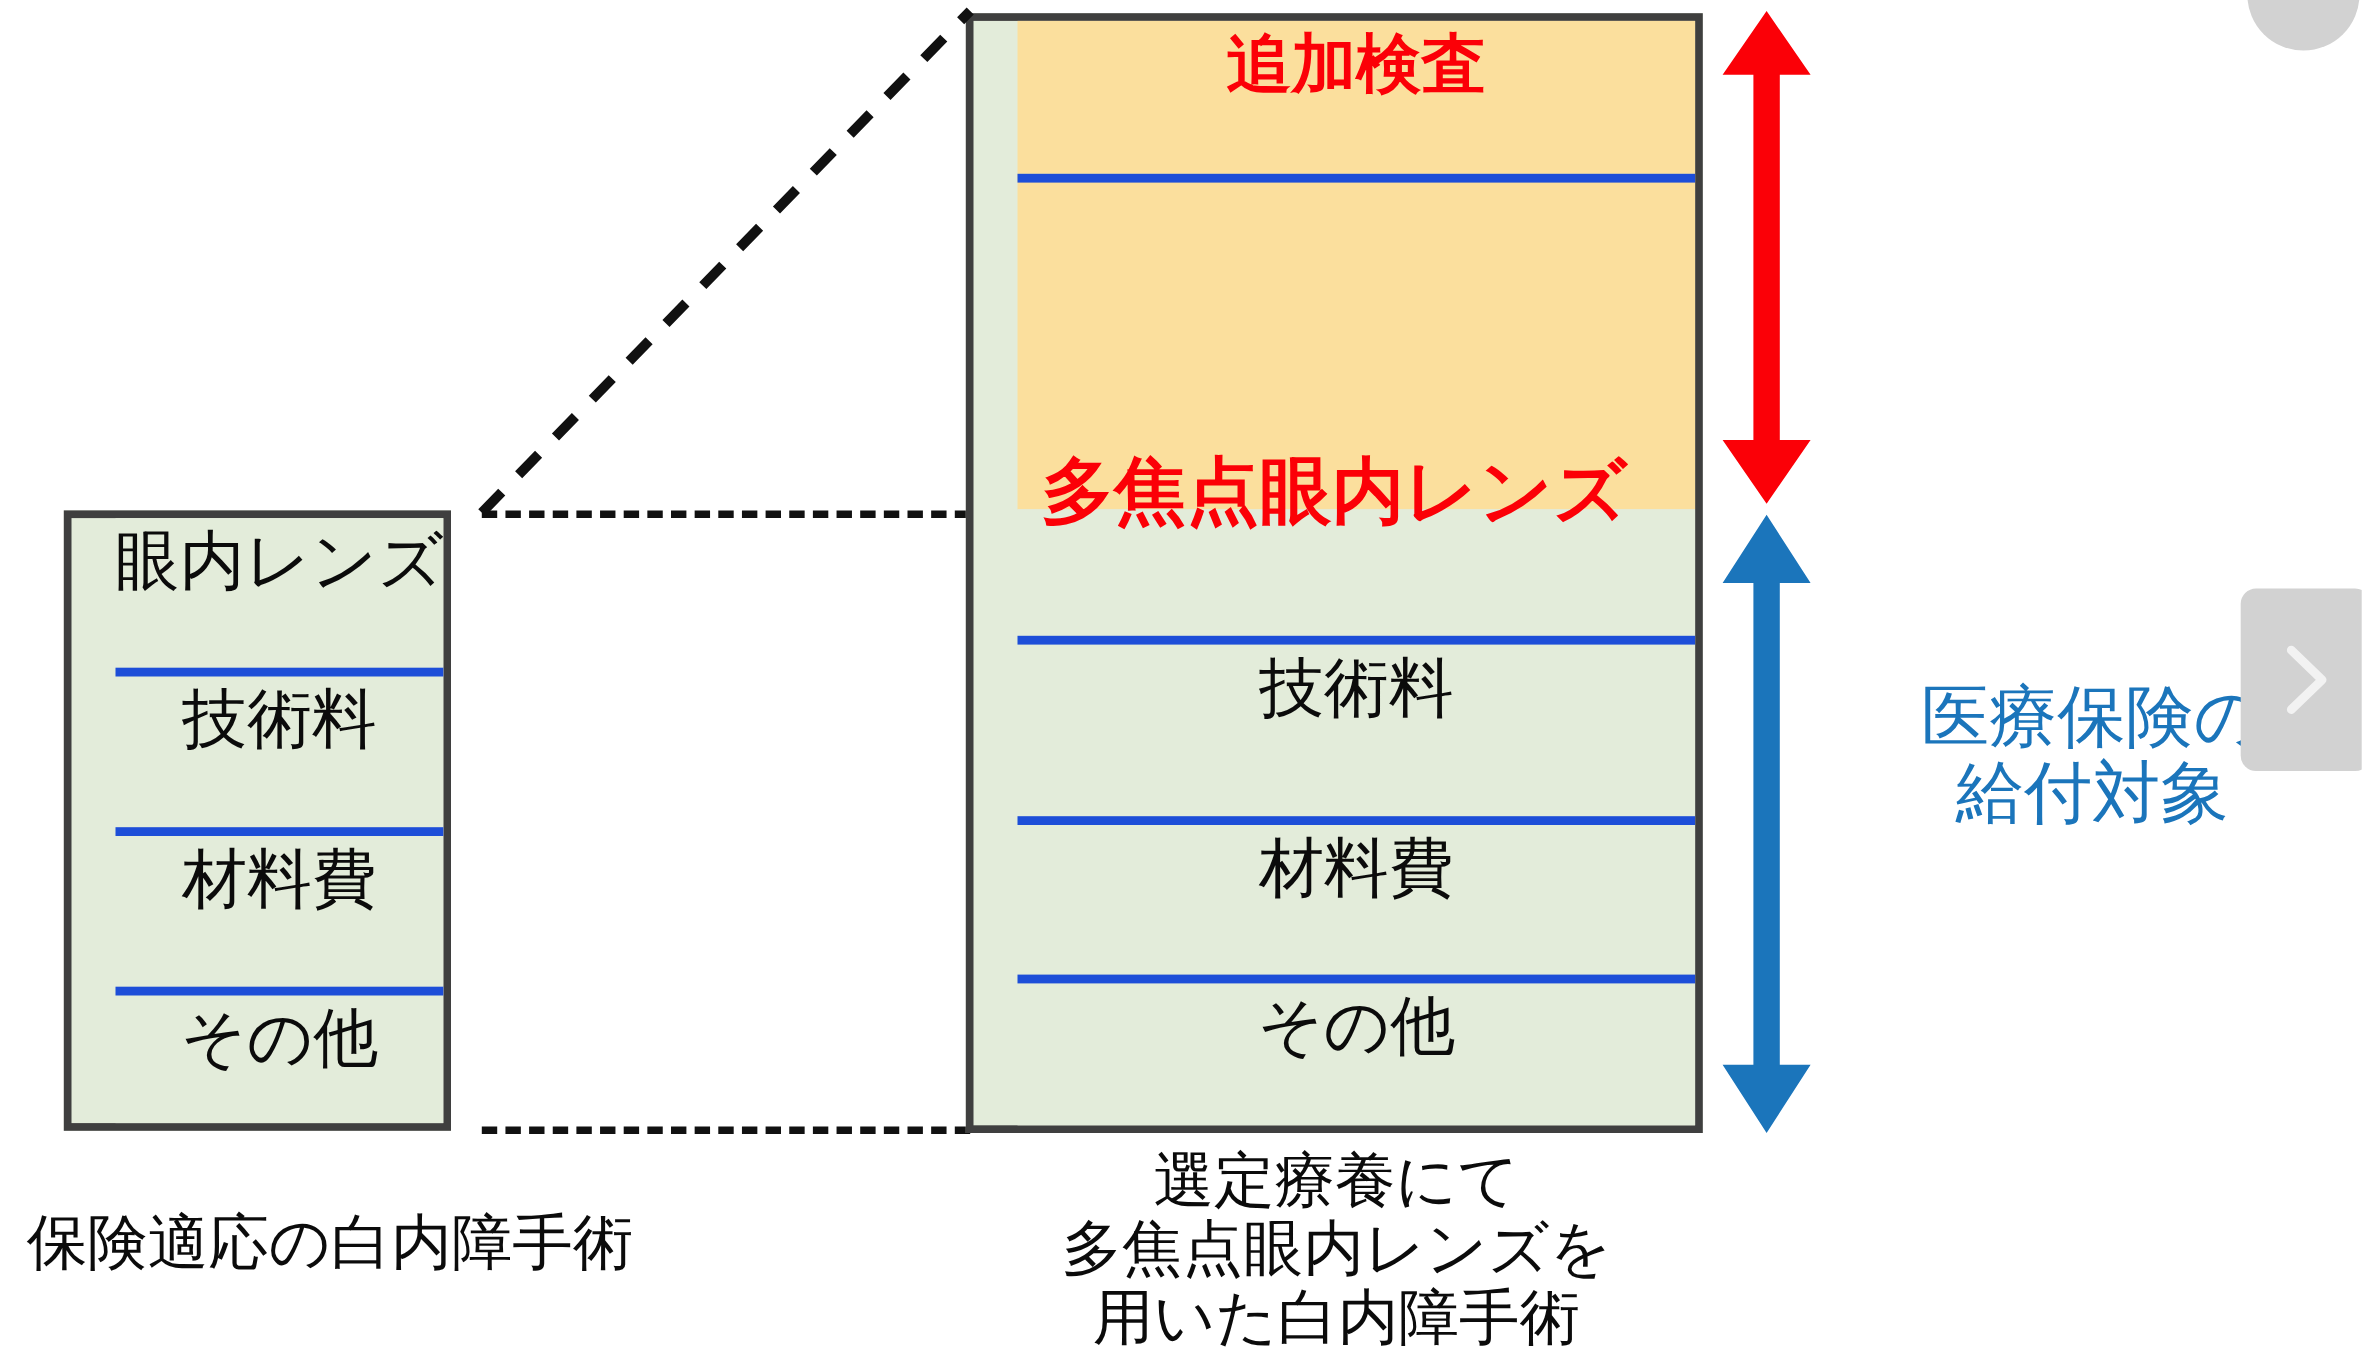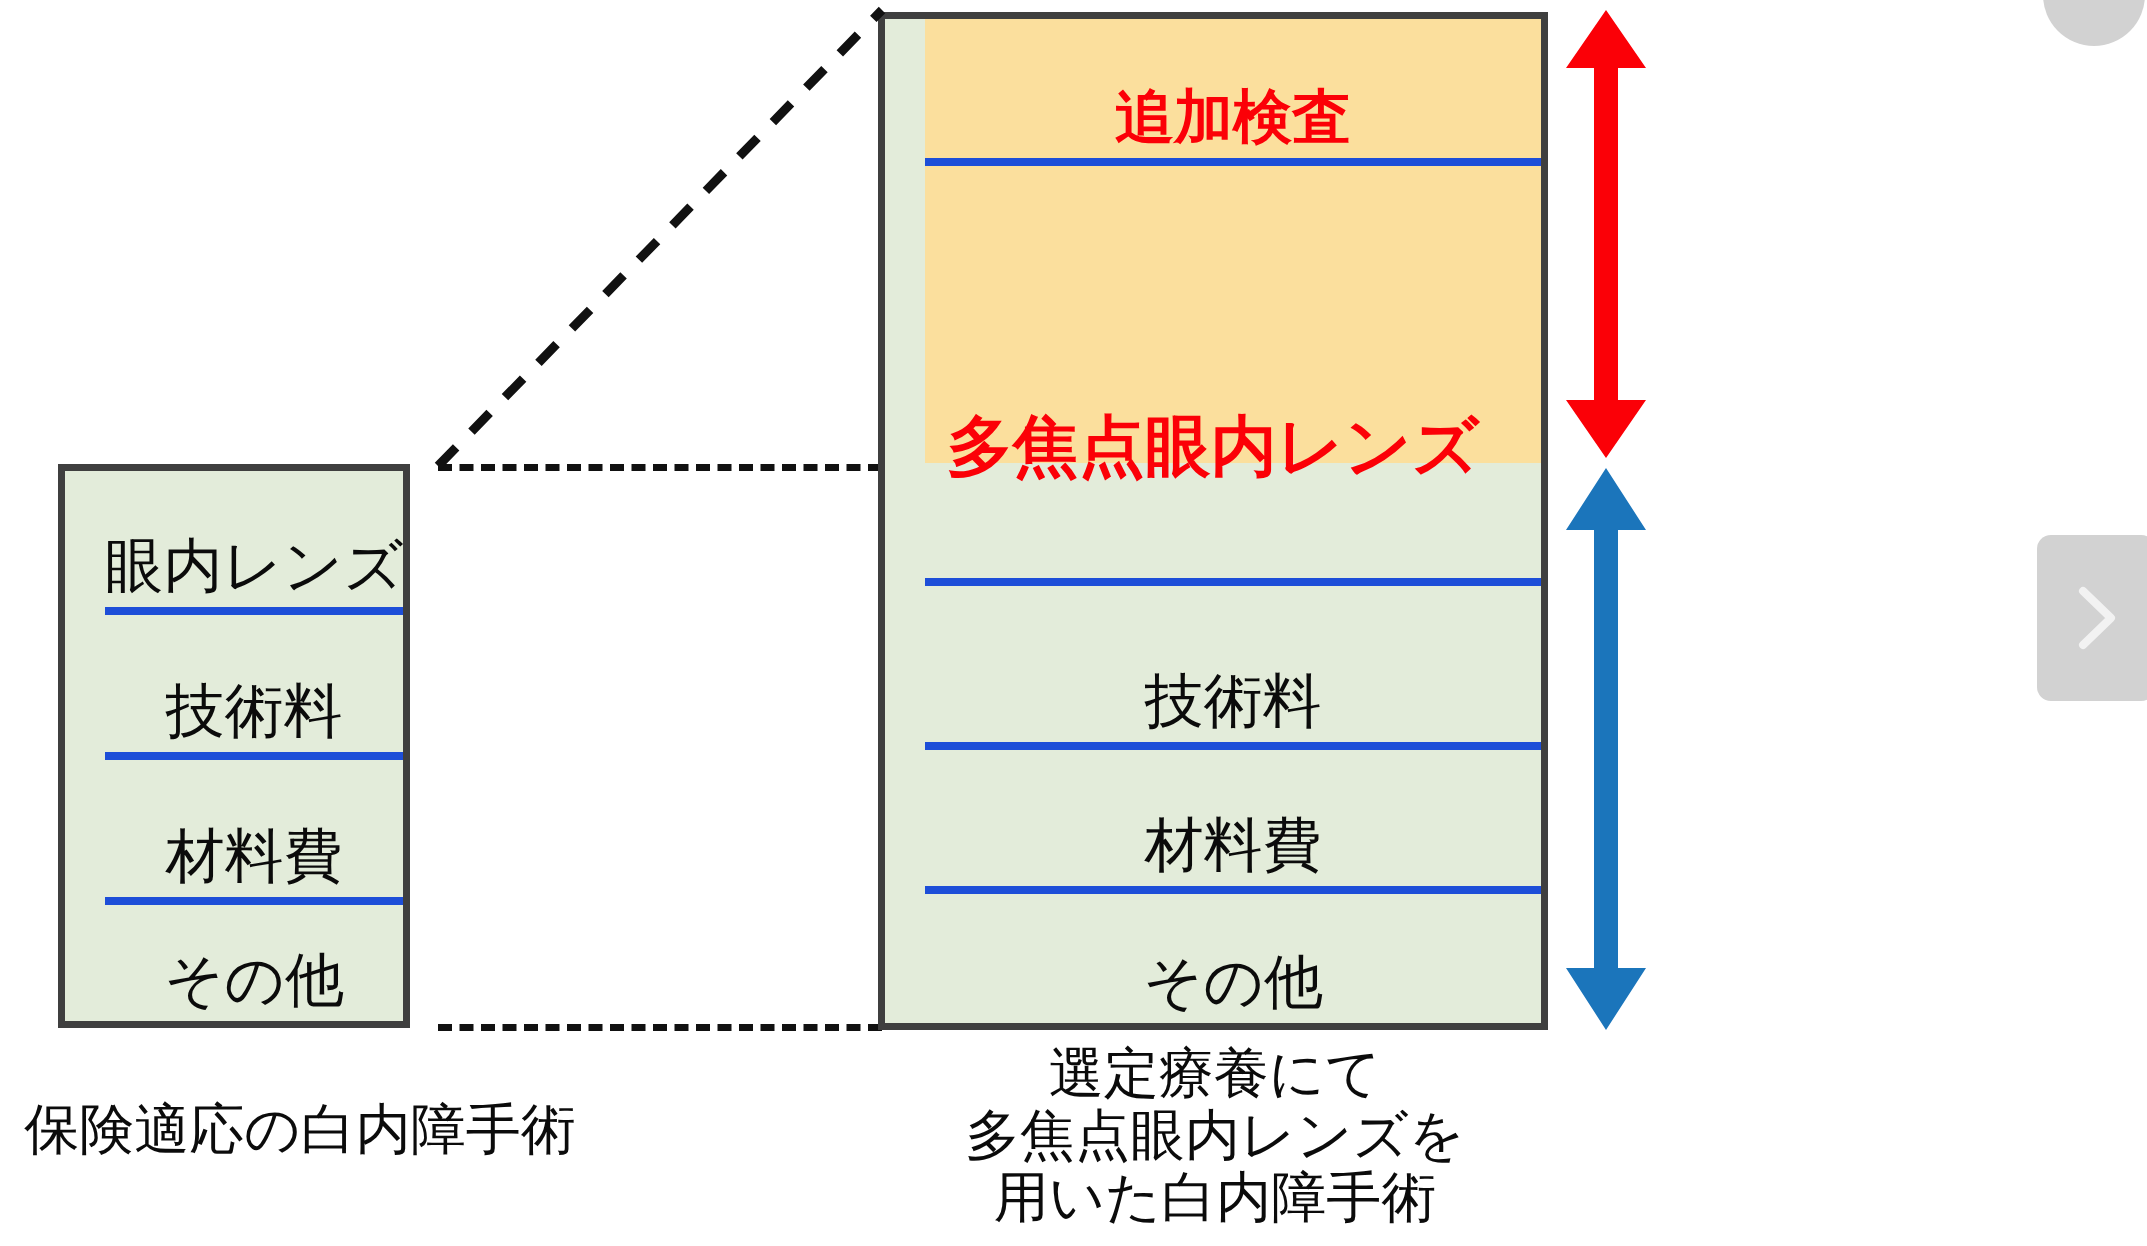--- a/index.html
+++ b/index.html
@@ -17,21 +17,21 @@
   .col-box{
     position:absolute;
     border:7px solid #3f3f3f;
     box-sizing:border-box;
     background:#e3ecda;
   }
   .seg{
     position:absolute;
     left:0;right:0;
     box-sizing:border-box;
-    display:flex;align-items:flex-end;justify-content:center;
+    display:flex;align-items:flex-start;justify-content:center;
     color:#0b0b0b;
     white-space:nowrap;
     margin-left:40px;
   }
   .seg-div{border-top:8px solid #1d4ed8;}
 
   .fill-green{background:#e3ecda;}
   .fill-yellow{background:#fbdf9d;}
 
   
@@ -161,20 +161,22 @@
     </g>
   </svg>
 
   <svg id="arrow-blue" viewBox="0 0 100 570" preserveAspectRatio="none">
     <g fill="#1b75bb">
       <polygon points="50,4 90,66 62,66 62,504 90,504 50,566 10,504 38,504 38,66 10,66"></polygon>
     </g>
   </svg>
 
 
+  <div id="annot-blue" class="annot">医療保険の
+給付対象</div>
 
   <div id="caption-left" class="caption">保険適応の白内障手術</div>
 
   <div id="caption-right" class="caption">選定療養にて
 多焦点眼内レンズを
 用いた白内障手術</div>
 
   <div id="top-right-dot"></div>
 
   <div id="carousel-next">

